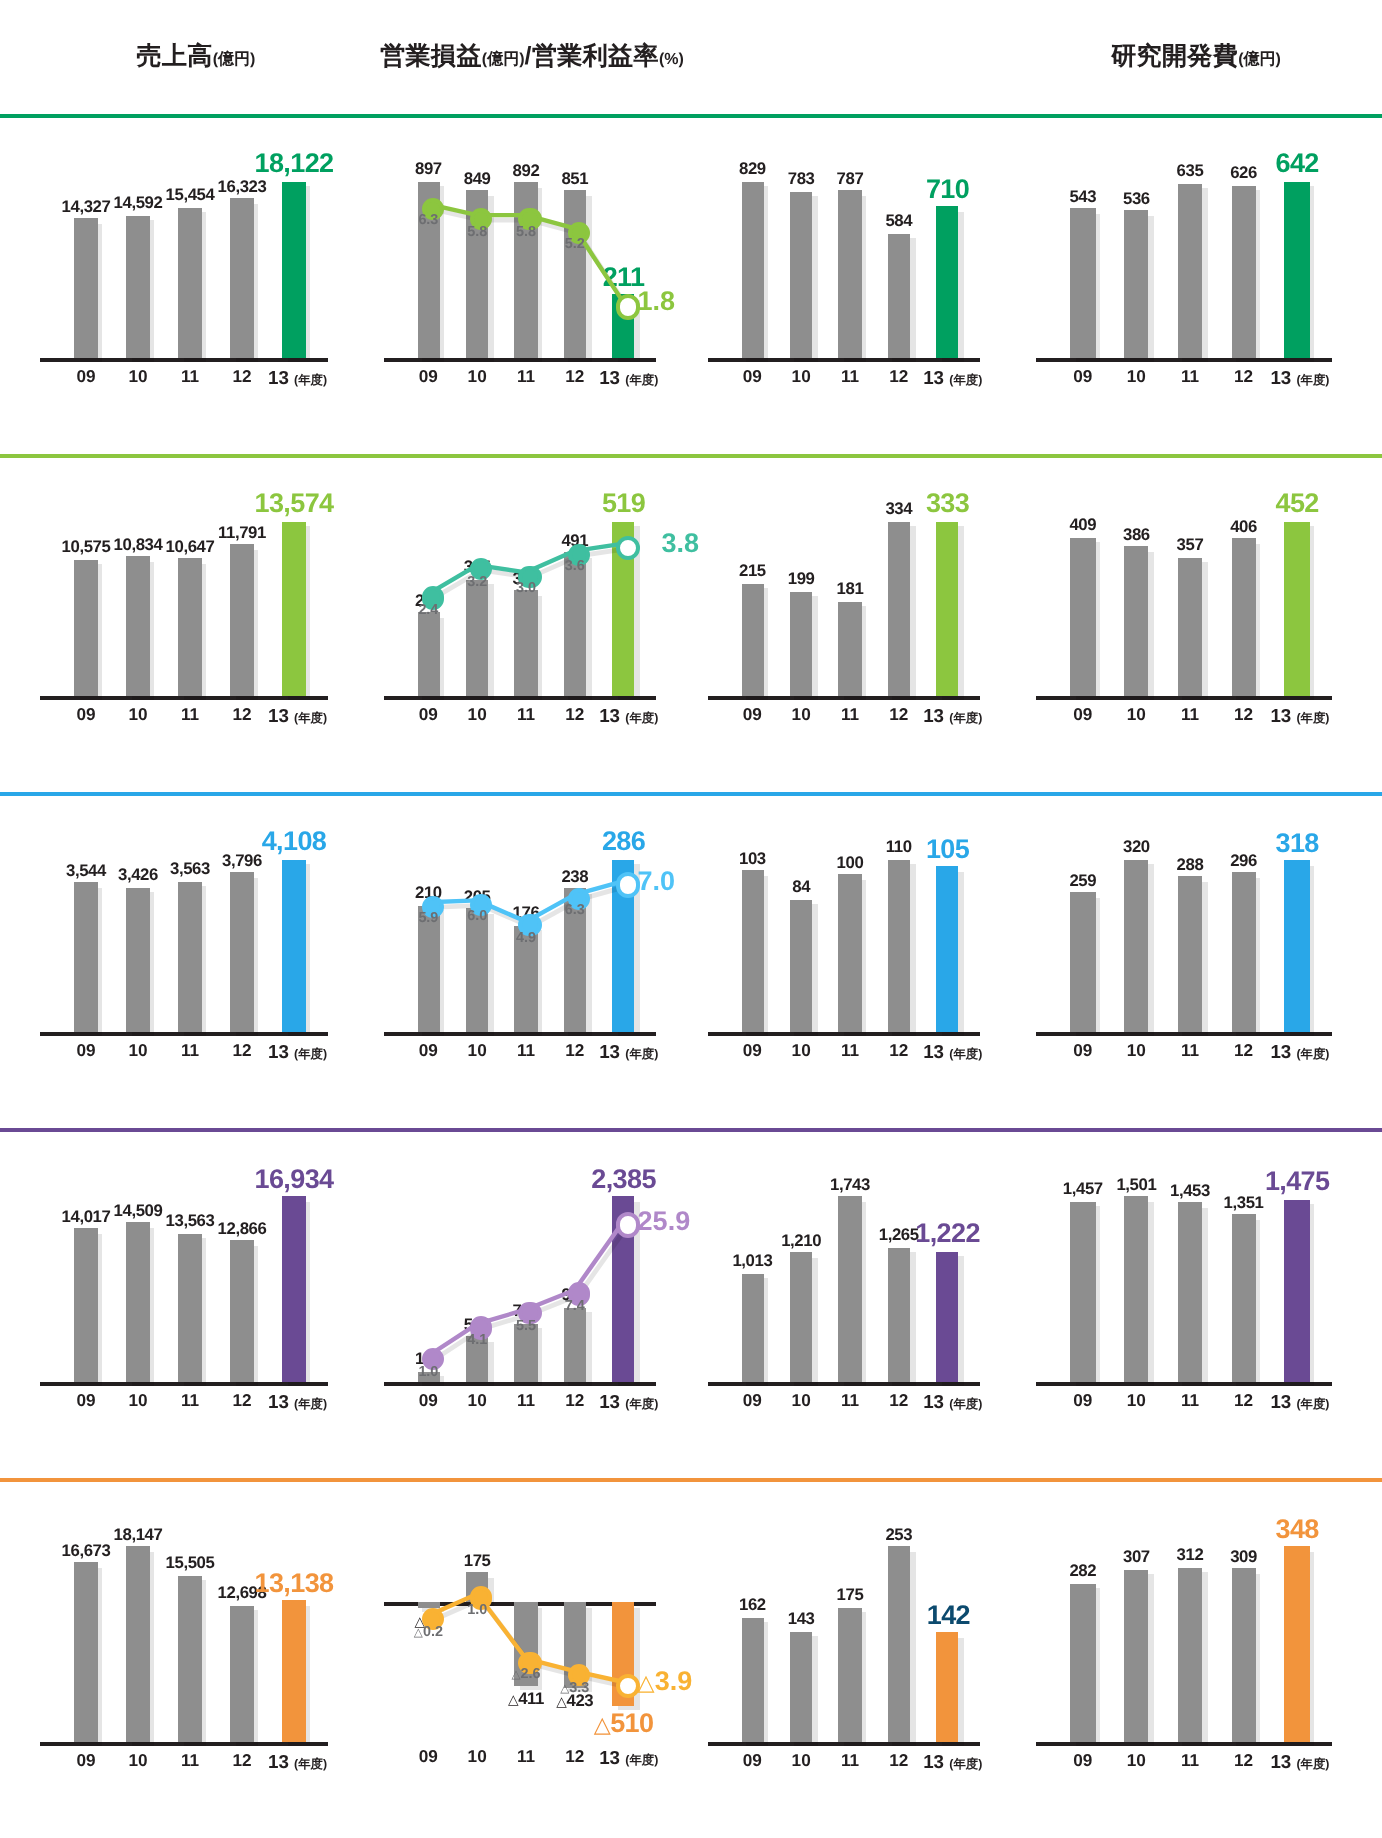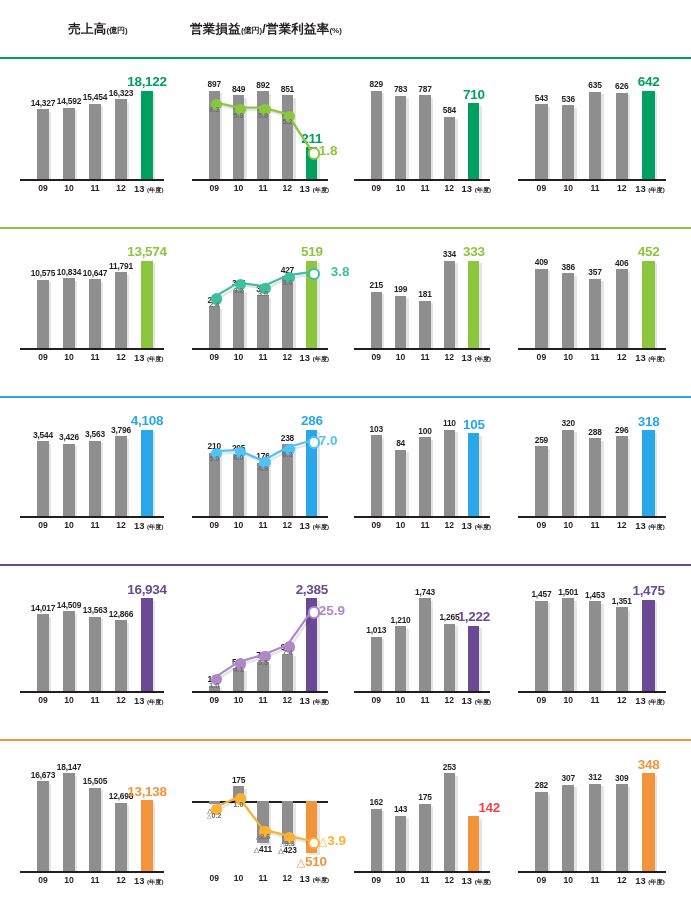--- a/index.html
+++ b/index.html
@@ -61,20 +61,23 @@
 </head>
 <body>
 
 <div id="sheet">
   <div class="headers" id="headers">
       <div class="col-head" style="left: 14px; width: 168px;">
         <div><span class="ttl">売上高</span><span class="unit">(億円)</span></div>
       </div>
       <div class="col-head" style="left: 186px; width: 160px;">
         <div><span class="ttl">営業損益</span><span class="unit">(億円)</span><span class="ttl">/</span><span class="ttl">営業利益率</span><span class="unit">(%)</span></div>
+      </div>
+      <div class="col-head" style="left: 512px; width: 172px;">
+        <div><span class="ttl">研究開発費</span><span class="unit">(億円)</span></div>
       </div>
     </div>
   <div id="rows">
       <div class="seg-row" style="top: 57px; height: 170px;">
         <div class="divider" style="background: rgb(0, 160, 96);"></div>
         <div class="charts">
           <div class="chart" style="left: 14px; width: 168px;">
             <div class="plot">
               <div class="axis" style="left: 6px; width: 144px; top: 122px;"></div>
               <div class="bar-shadow" style="left: 25.52px; top: 54.6754px; width: 11.96px; height: 69.8246px;"></div>
@@ -225,21 +228,21 @@
               <div class="bar" style="left: 22.588px; top: 79.0682px; width: 11.224px; height: 41.9318px; background: rgb(142, 142, 142);"></div>
               <div class="vlabel" style="color: rgb(35, 31, 32); width: 50.4px; left: 3px; top: 67.5682px;">249</div>
               <div class="bar-shadow" style="left: 49.488px; top: 65.4017px; width: 11.224px; height: 58.0983px;"></div>
               <div class="bar" style="left: 46.988px; top: 62.9017px; width: 11.224px; height: 58.0983px; background: rgb(142, 142, 142);"></div>
               <div class="vlabel" style="color: rgb(35, 31, 32); width: 50.4px; left: 27.4px; top: 51.4017px;">345</div>
               <div class="bar-shadow" style="left: 73.888px; top: 70.6222px; width: 11.224px; height: 52.8778px;"></div>
               <div class="bar" style="left: 71.388px; top: 68.1222px; width: 11.224px; height: 52.8778px; background: rgb(142, 142, 142);"></div>
               <div class="vlabel" style="color: rgb(35, 31, 32); width: 50.4px; left: 51.8px; top: 56.6222px;">314</div>
               <div class="bar-shadow" style="left: 98.288px; top: 51.5929px; width: 11.224px; height: 71.9071px;"></div>
               <div class="bar" style="left: 95.788px; top: 49.0929px; width: 11.224px; height: 71.9071px; background: rgb(142, 142, 142);"></div>
-              <div class="vlabel" style="color: rgb(35, 31, 32); width: 50.4px; left: 76.2px; top: 37.5929px;">427</div>
+              <div class="vlabel" style="color: rgb(35, 31, 32); width: 50.4px; left: 76.2px; top: 37.5929px;">491</div>
               <div class="bar-shadow" style="left: 122.688px; top: 36.1px; width: 11.224px; height: 87.4px;"></div>
               <div class="bar hl" style="left: 120.188px; top: 33.6px; width: 11.224px; height: 87.4px; background: rgb(140, 198, 63);"></div>
               <div class="vlabel big" style="color: rgb(140, 198, 63); width: 50.4px; left: 100.6px; top: 17.1px;">519</div>
               <div class="xtick" style="width: 24.4px; left: 16px; top: 125px;">09</div>
               <div class="xtick" style="width: 24.4px; left: 40.4px; top: 125px;">10</div>
               <div class="xtick" style="width: 24.4px; left: 64.8px; top: 125px;">11</div>
               <div class="xtick" style="width: 24.4px; left: 89.2px; top: 125px;">12</div>
               <div class="xtick last" style="width: 24.4px; left: 113.6px; top: 125px;">13 <span class="yr">(年度)</span></div>
               <svg class="lineholder" width="160" height="169">
                 <polyline points="30.2,72.44399999999999 54.599999999999994,58.09199999999999 79,61.68000000000001 103.39999999999999,50.91599999999998 127.8,47.32799999999999" fill="none" stroke="rgba(0,0,0,0.10)" stroke-width="2.4"></polyline>
@@ -624,21 +627,21 @@
               <div class="bar" style="left: 46.988px; top: 76.88px; width: 11.224px; height: 55.12px; background: rgb(142, 142, 142);"></div>
               <div class="vlabel" style="color: rgb(35, 31, 32); width: 50.4px; left: 27.4px; top: 65.38px;">143</div>
               <div class="bar-shadow" style="left: 73.888px; top: 67.0455px; width: 11.224px; height: 67.4545px;"></div>
               <div class="bar" style="left: 71.388px; top: 64.5455px; width: 11.224px; height: 67.4545px; background: rgb(142, 142, 142);"></div>
               <div class="vlabel" style="color: rgb(35, 31, 32); width: 50.4px; left: 51.8px; top: 53.0455px;">175</div>
               <div class="bar-shadow" style="left: 98.288px; top: 36.98px; width: 11.224px; height: 97.52px;"></div>
               <div class="bar" style="left: 95.788px; top: 34.48px; width: 11.224px; height: 97.52px; background: rgb(142, 142, 142);"></div>
               <div class="vlabel" style="color: rgb(35, 31, 32); width: 50.4px; left: 76.2px; top: 22.98px;">253</div>
               <div class="bar-shadow" style="left: 122.688px; top: 79.7655px; width: 11.224px; height: 54.7345px;"></div>
               <div class="bar hl" style="left: 120.188px; top: 77.2655px; width: 11.224px; height: 54.7345px; background: rgb(242, 148, 60);"></div>
-              <div class="vlabel big" style="color: #ef4444; width: 50.4px; left: 116px; top: 60.7655px;">142</div>
+              <div class="vlabel big" style="color: #0c4a6e; width: 50.4px; left: 101px; top: 60.7655px;">142</div>
               <div class="xtick" style="width: 24.4px; left: 16px; top: 136px;">09</div>
               <div class="xtick" style="width: 24.4px; left: 40.4px; top: 136px;">10</div>
               <div class="xtick" style="width: 24.4px; left: 64.8px; top: 136px;">11</div>
               <div class="xtick" style="width: 24.4px; left: 89.2px; top: 136px;">12</div>
               <div class="xtick last" style="width: 24.4px; left: 113.6px; top: 136px;">13 <span class="yr">(年度)</span></div>
             </div>
           </div>
           <div class="chart" style="left: 512px; width: 172px;">
             <div class="plot">
               <div class="axis" style="left: 6px; width: 148px; top: 132px;"></div>

